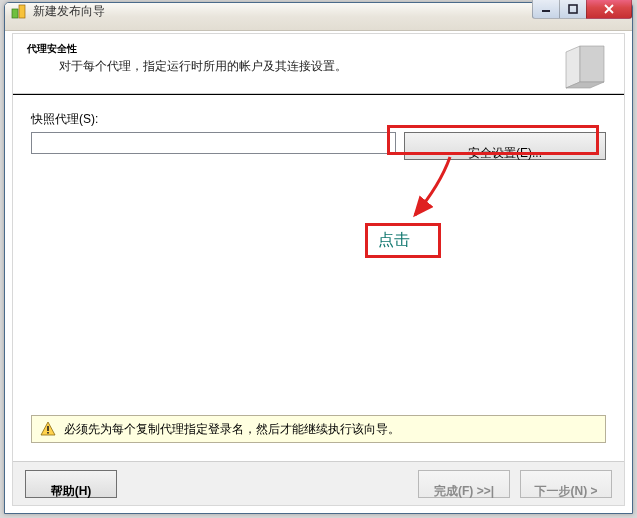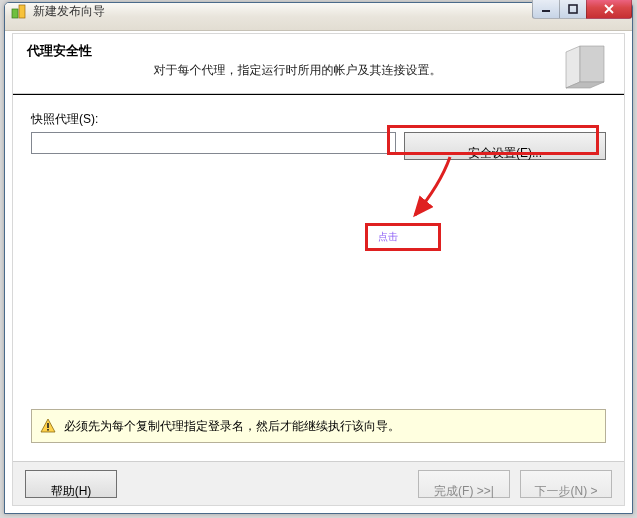--- a/index.html
+++ b/index.html
@@ -66,22 +66,22 @@
   .header-panel {
     position: absolute;
     left: 0; right: 0; top: 0;
     height: 60px;
     background: #ffffff;
     border-bottom: 1px solid #cfcfcf;
     padding: 8px 14px;
     display: flex;
   }
   .header-text { flex: 1 1 auto; }
-  .header-title { font-weight: bold; font-size: 13px; color: #000; }
-  .header-sub { margin-left: 18px; color: #222; margin-top: 2px; text-align: center; }
+  .header-title { font-weight: bold; font-size: 10px; color: #000; }
+  .header-sub { margin-left: 32px; color: #222; margin-top: 2px; }
   .header-graphic {
     width: 50px; height: 46px; flex: 0 0 auto;
     margin-left: 10px; margin-top: 2px;
   }
   .body-area {
     position: absolute;
     left: 0; right: 0;
     top: 60px; bottom: 44px;
     background: #ffffff;
     border-top: 1px solid #000000;
@@ -115,52 +115,52 @@
   .sec-btn { width: 202px; }
   .highlight-sec {
     position: absolute;
     border: 3px solid #df2020;
     pointer-events: none;
   }
   .hint-box {
     position: absolute;
     border: 3px solid #df2020;
     background: #fff;
-    font-size: 10px;
+    font-size: 16px;
     padding: 4px 10px;
-    color: #8b5cf6;
+    color: #0f766e;
   }
   .arrow {
     position: absolute;
     pointer-events: none;
   }
   .warning-box {
     position: absolute;
     left: 18px; right: 18px; bottom: 18px;
-    height: 34px;
+    height: 28px;
     border: 1px solid #b6b098;
     background: #ffffe0;
     display: flex;
     align-items: center;
     padding: 0 8px;
     color: #000;
   }
   .warn-icon { width: 16px; height: 16px; margin-right: 8px; flex: 0 0 auto; }
   .footer {
     position: absolute;
     left: 0; right: 0; bottom: 0;
     height: 44px;
     background: #f0f0f0;
     border-top: 1px solid #cfcfcf;
     display: flex;
     align-items: center;
     padding: 0 12px;
   }
   .footer .spacer { flex: 1 1 auto; }
-  .footer .btn { width: 92px; margin-left: 10px; }
+  .footer .btn { width: 92px; margin-left: 10px; font-weight: bold; }
   .footer .btn.help { margin-left: 0; width: 92px; }
 </style>
 </head>
 <body>
 
 <div class="window">
 
   <div class="titlebar">
     <span class="title-icon">
       <svg viewBox="0 0 16 16">

